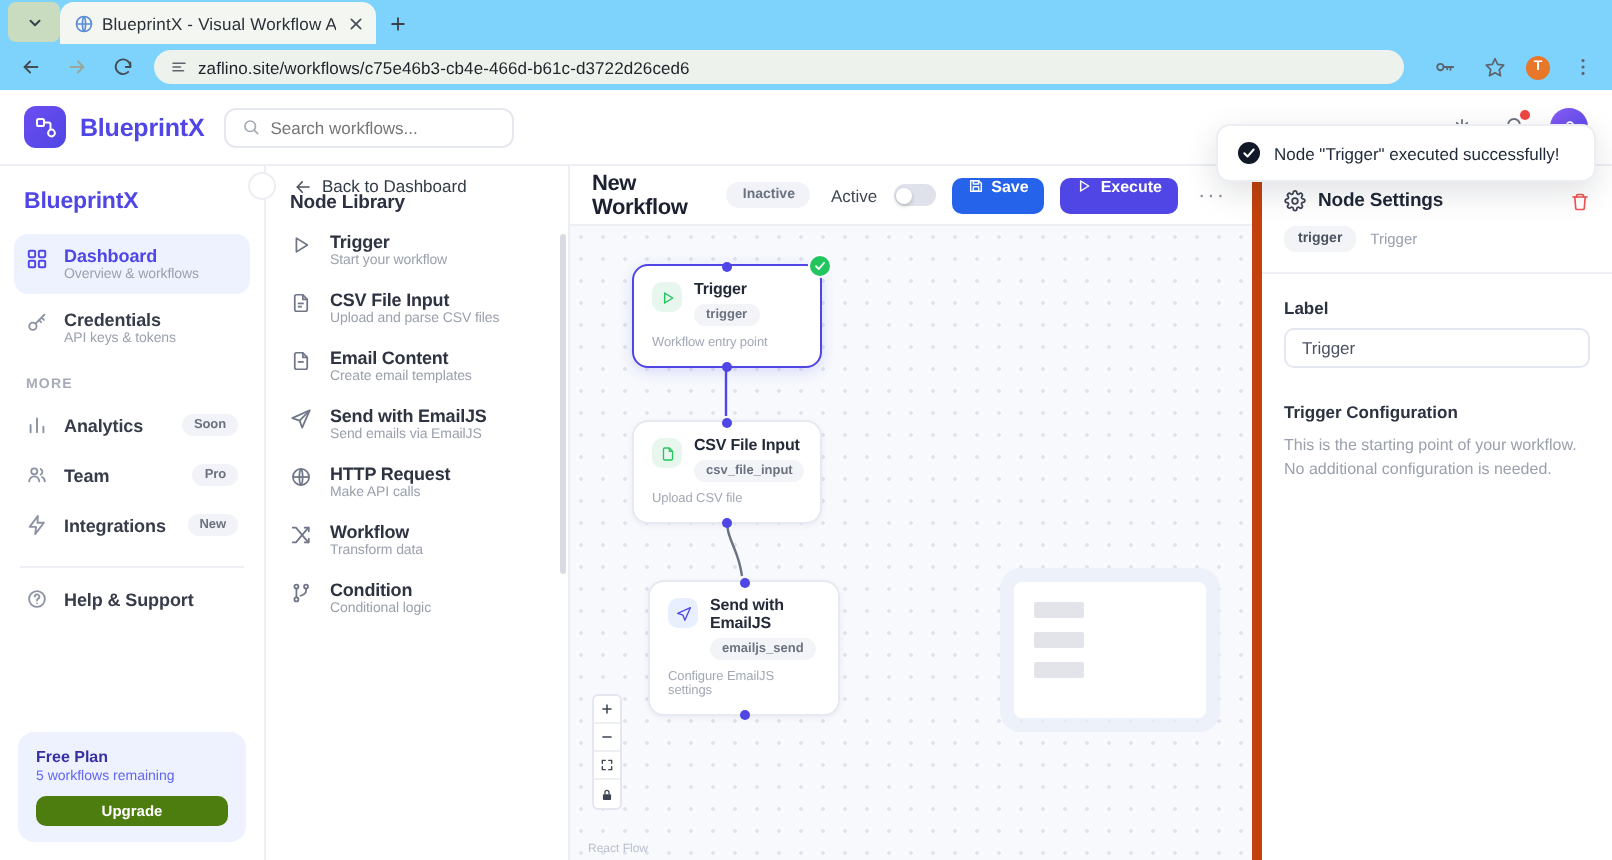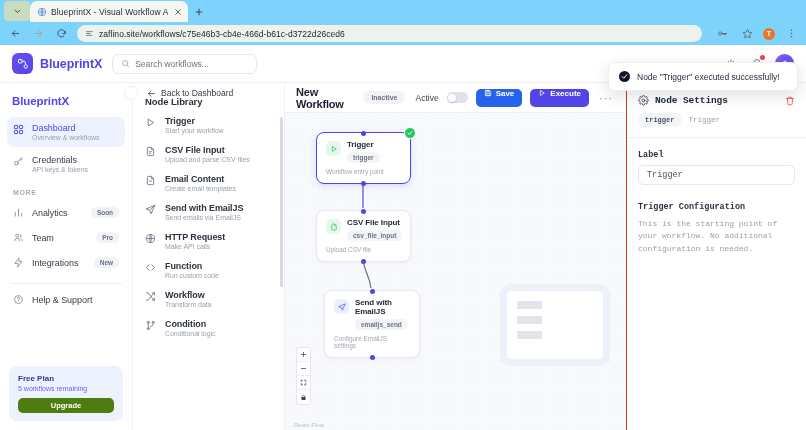--- a/index.html
+++ b/index.html
@@ -95,21 +95,21 @@
   .sb-logo { padding: 12px 12px 10px 12px; font-size: 11.5px; font-weight: bold; color: #4f46e5; letter-spacing: -.1px; }
   .sb-nav { padding: 0 7px; display: flex; flex-direction: column; gap: 2px; }
   .sb-item {
     display: flex; align-items: flex-start; gap: 7px; padding: 6px 6px;
     border-radius: 7px; position: relative;
   }
   .sb-item.active { background: #eef2ff; }
   .sb-ico { width: 12px; height: 12px; flex: none; color: #8b93a3; margin-top: 1px; display: flex; }
   .sb-item.active .sb-ico { color: #4f46e5; }
   .sb-txt { display: flex; flex-direction: column; gap: 1px; min-width: 0; }
-  .sb-title { font-size: 9px; color: #363c49; font-weight: normal; letter-spacing: -.05px; }
+  .sb-title { font-size: 9px; color: #363c49; font-weight: bold; letter-spacing: -.05px; }
   .sb-item.active .sb-title { color: #4f46e5; }
   .sb-sub { font-size: 7px; color: #9ba1ad; letter-spacing: -.05px; }
   .sb-section-label { font-size: 7px; color: #a6abb7; letter-spacing: .6px; font-weight: bold; padding: 10px 13px 5px; }
   .sb-item-row { display: flex; align-items: center; gap: 7px; padding: 5px 6px; border-radius: 7px; }
   .sb-item-row .sb-title { font-size: 9px; }
   .sb-badge {
     margin-left: auto; font-size: 6.5px; color: #6b7280; background: #f1f3f8;
     border-radius: 7px; padding: 2px 6px; font-weight: bold; letter-spacing: -.05px;
   }
   .sb-divider { height: 1px; background: #eef0f5; margin: 9px 10px 0; }
@@ -197,21 +197,21 @@
   .rf-attrib { position: absolute; left: 9px; bottom: 2px; font-size: 6px; color: #b9bfca; }
 
   .ghost-card {
     position: absolute; left: 222px; top: 178px; width: 96px; height: 68px;
     background: #fff; border-radius: 4px; box-shadow: 0 0 0 7px rgba(233,238,248,.75);
     padding: 10px 0 0 10px;
   }
   .ghost-bar { width: 25px; height: 8px; background: #e2e4ea; border-radius: 1px; margin-bottom: 7px; }
 
   
-  .inspector { width: 180px; background: #fff; border-left: 1px solid #c2410c; flex: none; font-family: Liberation Mono, monospace; }
+  .inspector { width: 180px; background: #fff; border-left: 5px solid #c2410c; flex: none; }
   .insp-head { display: flex; align-items: center; gap: 6px; padding: 12px 11px 0; }
   .insp-title { font-size: 9.5px; font-weight: bold; color: #1f2736; letter-spacing: -.1px; }
   .insp-trash { margin-left: auto; color: #ef5350; display: flex; }
   .insp-chips { display: flex; align-items: center; gap: 7px; padding: 7px 11px 10px; }
   .chip { font-size: 7px; font-weight: bold; color: #4b5361; background: #f2f4f8; border-radius: 6px; padding: 3px 7px; }
   .chip-plain { font-size: 7.5px; color: #9aa0ac; }
   .insp-divider { height: 1px; background: #eef0f5; }
   .insp-body { padding: 12px 11px; }
   .fld-label { font-size: 8.5px; font-weight: bold; color: #2b3240; margin-bottom: 5px; }
   .fld-input {
@@ -514,32 +514,20 @@
               </svg>
           </span>
           <span>
             <span class="nl-title" style="display:block">HTTP Request</span>
             <span class="nl-sub" style="display:block">Make API calls</span>
           </span>
         </div>
         <div class="nl-item">
           <span class="nl-ico">
             <svg width="11" height="11" viewBox="0 0 24 24" fill="none" stroke="currentColor" stroke-width="1.9" stroke-linecap="round" stroke-linejoin="round">
-                <polyline points="9 6 3.5 12 9 18"></polyline>
-                <polyline points="15 6 20.5 12 15 18"></polyline>
-              </svg>
-          </span>
-          <span>
-            <span class="nl-title" style="display:block">Function</span>
-            <span class="nl-sub" style="display:block">Run custom code</span>
-          </span>
-        </div>
-        <div class="nl-item">
-          <span class="nl-ico">
-            <svg width="11" height="11" viewBox="0 0 24 24" fill="none" stroke="currentColor" stroke-width="1.9" stroke-linecap="round" stroke-linejoin="round">
                 <path d="M3 4h3.5L20 20"></path>
                 <path d="M3 20h3.5L20 4"></path>
                 <polyline points="16 4 20.5 4 20.5 8"></polyline>
                 <polyline points="16 20 20.5 20 20.5 16"></polyline>
               </svg>
           </span>
           <span>
             <span class="nl-title" style="display:block">Workflow</span>
             <span class="nl-sub" style="display:block">Transform data</span>
           </span>

